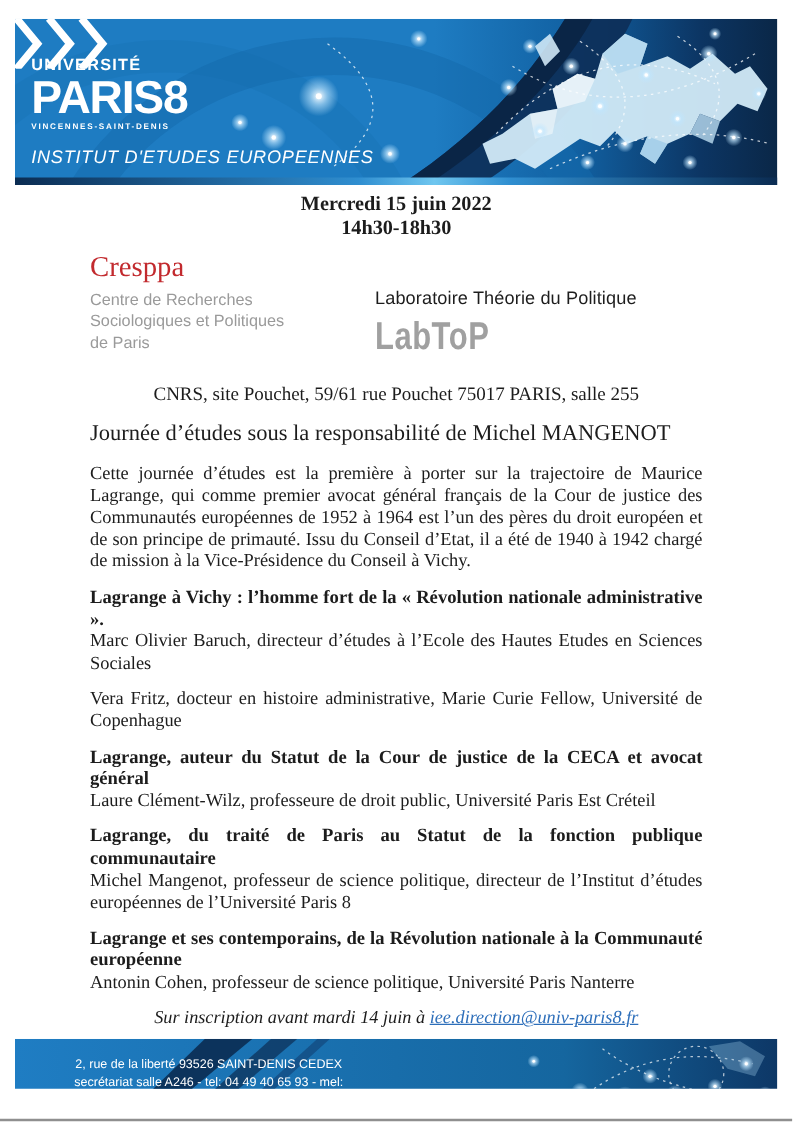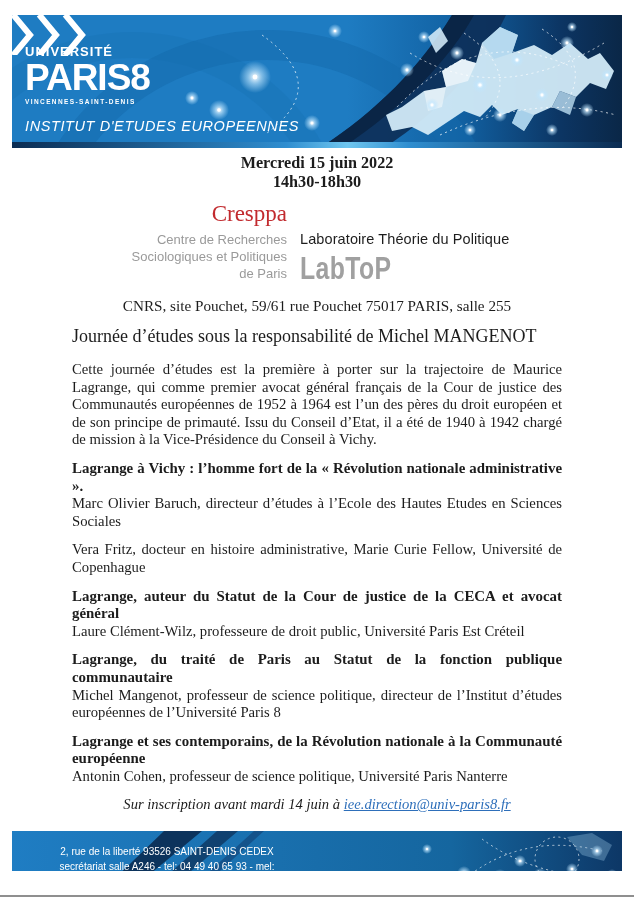--- a/index.html
+++ b/index.html
@@ -15,28 +15,28 @@
   .logo-paris8{font-size:37px;font-weight:bold;letter-spacing:-1px;margin-top:1px;}
   .logo-vsd{font-size:6.5px;font-weight:bold;letter-spacing:1.4px;margin-top:3px;}
   .logo-institut{position:absolute;left:13px;top:103px;color:#ffffff;z-index:3;
                  font-family:"Liberation Sans",sans-serif;font-size:14.5px;letter-spacing:.6px;font-style:italic;}
   .chevrons{position:absolute;left:155px;top:63px;z-index:3;}
 
   
   .content{position:absolute;left:72px;top:154px;width:490px;}
   .date-line{font-size:16.2px;font-weight:bold;text-align:center;line-height:19px;}
   .org-row{display:flex;margin-top:9px;font-family:"Liberation Sans",sans-serif;}
-  .org-left{width:215px;text-align:right;}
+  .org-left{width:215px;text-align:left;}
   .cresppa-name{font-family:"Liberation Serif",serif;font-size:23px;line-height:26px;}
   .org-gray{font-size:13px;line-height:17px;margin-top:4px;}
   .org-right{margin-left:13px;padding-top:30px;}
   .labtop-label{font-size:14.5px;font-weight:normal;color:#1d1d1d;letter-spacing:.1px;}
   .labtop-logo{font-size:31px;font-weight:bold;letter-spacing:.5px;margin-top:4px;
                transform:scaleX(.8);transform-origin:left;}
-  .cnrs-line{font-size:15.2px;text-align:center;margin-top:10px;}
+  .cnrs-line{font-size:15.2px;text-align:center;margin-top:20px;}
   .event-title{font-size:16.8px;font-weight:bold;text-align:center;margin-top:18px;
                padding-bottom:4px;border-bottom:1.5px solid #2b2b2b;}
   .subtitle{font-size:18px;margin-top:11px;}
   .intro{font-size:14.7px;line-height:17.6px;text-align:justify;margin-top:14px;}
   .sessions{margin-top:11px;}
   .session{margin-bottom:11px;}
   .session-title{font-size:14.9px;font-weight:bold;line-height:17.6px;text-align:justify;}
   .session-speaker{font-size:14.7px;line-height:17.6px;text-align:justify;}
   .registration{font-size:14.6px;font-style:italic;text-align:center;margin-top:9px;}
   .reg-link{text-decoration:underline;cursor:pointer;}

